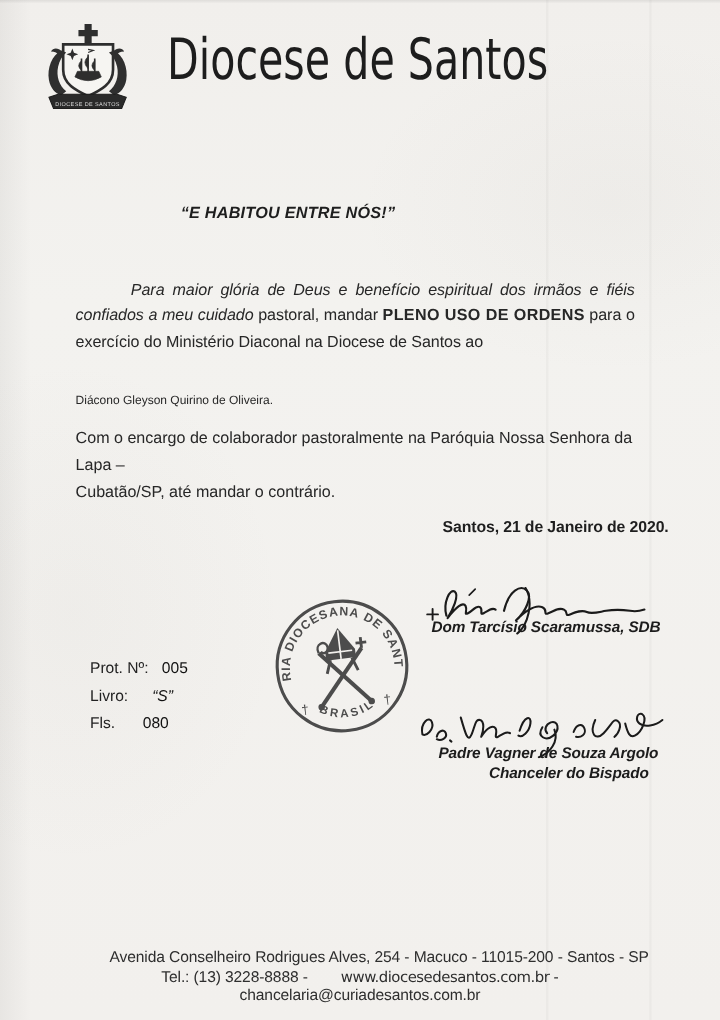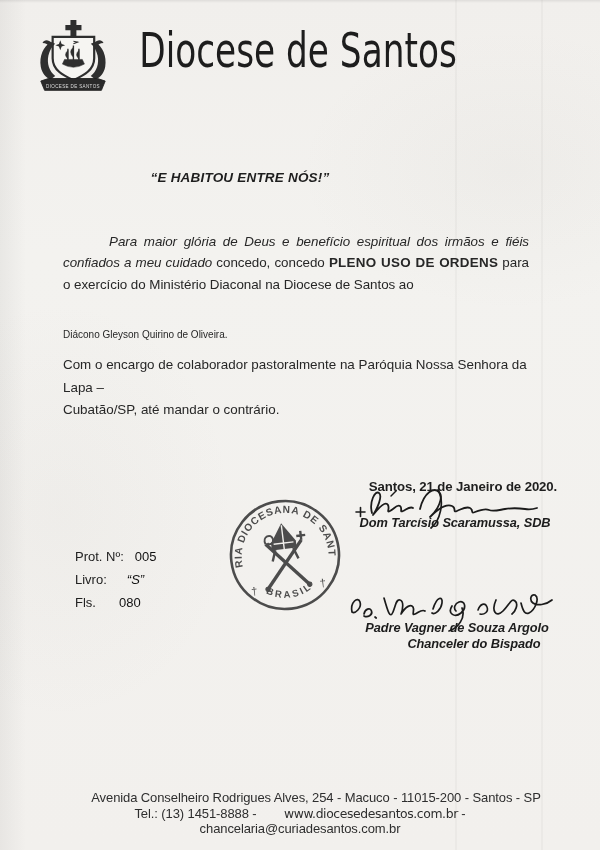--- a/index.html
+++ b/index.html
@@ -36,21 +36,21 @@
     left:63px;top:231px;width:466px;
     font-size:13.4px;line-height:21.3px;text-align:justify;
     text-indent:46px;color:#272727;letter-spacing:-0.05px;
   }
   .para .it{font-style:italic;}
   .para .bd{font-weight:bold;letter-spacing:0.3px;}
   .deacon-line{left:63px;top:329px;font-size:10px;color:#272727;}
   .assign{left:63px;top:354px;width:470px;font-size:13.4px;line-height:22.5px;color:#272727;}
   .date-line{
     left:333px;top:431px;width:260px;text-align:center;
-    font-weight:bold;font-size:13.2px;color:#1e1e1e;letter-spacing:-0.1px;margin-top:48px;
+    font-weight:bold;font-size:13.2px;color:#1e1e1e;letter-spacing:-0.1px;
   }
   .sig-block{width:254px;text-align:center;font-weight:bold;font-style:italic;
     font-size:12.8px;line-height:15.5px;color:#1c1c1c;letter-spacing:-0.1px;}
   .sig-block .role2{text-indent:34px;}
   .sig-svg path{fill:none;stroke:#1b1b1b;stroke-linecap:round;stroke-linejoin:round;}
 
   .prot{left:75px;top:549px;font-size:13px;color:#222;}
   .prot-row{display:flex;margin-bottom:9px;height:14px;}
   .prot-label{display:inline-block;}
   .prot-value{font-weight:normal;color:#111;}
@@ -101,21 +101,21 @@
     <g>
       <path d="M8,74 l9,-3 h58 l9,3 l-4.5,11 h-67 z" fill="#2a2a2a" stroke="#1d1d1d" stroke-width="1"></path>
       <text x="46" y="82.5" font-size="5.4" fill="#ddd" text-anchor="middle" letter-spacing="0.4" font-family="Liberation Sans, sans-serif">DIOCESE DE SANTOS</text>
     </g>
   </svg>
 
   <div class="abs org-title">Diocese de Santos</div>
 
   <div class="abs quote">“E HABITOU ENTRE NÓS!”</div>
 
-  <div class="abs para"><span class="it">Para maior glória de Deus e benefício espiritual dos irmãos e fiéis confiados a meu cuidado</span><span> concedo, concedo </span><span class="bd">PLENO USO DE ORDENS</span><span> para o exercício do Ministério Diaconal na Diocese de Santos ao</span></div>
+  <div class="abs para"><span class="it">Para maior glória de Deus e benefício espiritual dos irmãos e fiéis confiados a meu cuidado</span><span> pastoral, mandar </span><span class="bd">PLENO USO DE ORDENS</span><span> para o exercício do Ministério Diaconal na Diocese de Santos ao</span></div>
 
   <div class="abs deacon-line">Diácono Gleyson Quirino de Oliveira.</div>
 
   <div class="abs assign">
     <div>Com o encargo de colaborador pastoralmente na Paróquia Nossa Senhora da Lapa –</div>
     <div>Cubatão/SP, até mandar o contrário.</div>
   </div>
 
   <div class="abs date-line">Santos, 21 de Janeiro de 2020.</div>
 
@@ -187,15 +187,15 @@
     <path d="M134,26 c2,-6 7,-8 9,-3 c2,5 -3,8 -7,7" stroke-width="1.6"></path>
     <path d="M152,16 C147,27 152,34 159,27 C166,20 167,14 171,17 C175,20 171,28 168,30 M177,19 C179,27 181,31 185,29 C191,26 196,14 191,11 C187,9.5 185,16 189,19 C193,22 202,21 208,16" stroke-width="1.7"></path>
   </svg>
 
   <div class="abs sig-block" style="left:330px;top:620px;">
     <div>Padre Vagner de Souza Argolo</div>
     <div class="role2">Chanceler do Bispado</div>
   </div>
 
   <div class="abs footer" style="top:790px;padding-left:16px;">Avenida Conselheiro Rodrigues Alves, 254 - Macuco - 11015-200 - Santos - SP</div>
-  <div class="abs footer" style="top:806px;"><span>Tel.: (13) 1451-8888 - </span><span class="site">www.diocesedesantos.com.br</span><span> -</span></div>
+  <div class="abs footer" style="top:806px;"><span>Tel.: (13) 3228-8888 - </span><span class="site">www.diocesedesantos.com.br</span><span> -</span></div>
   <div class="abs footer" style="top:821px;">chancelaria@curiadesantos.com.br</div>
 </div>
 
 </body></html>

